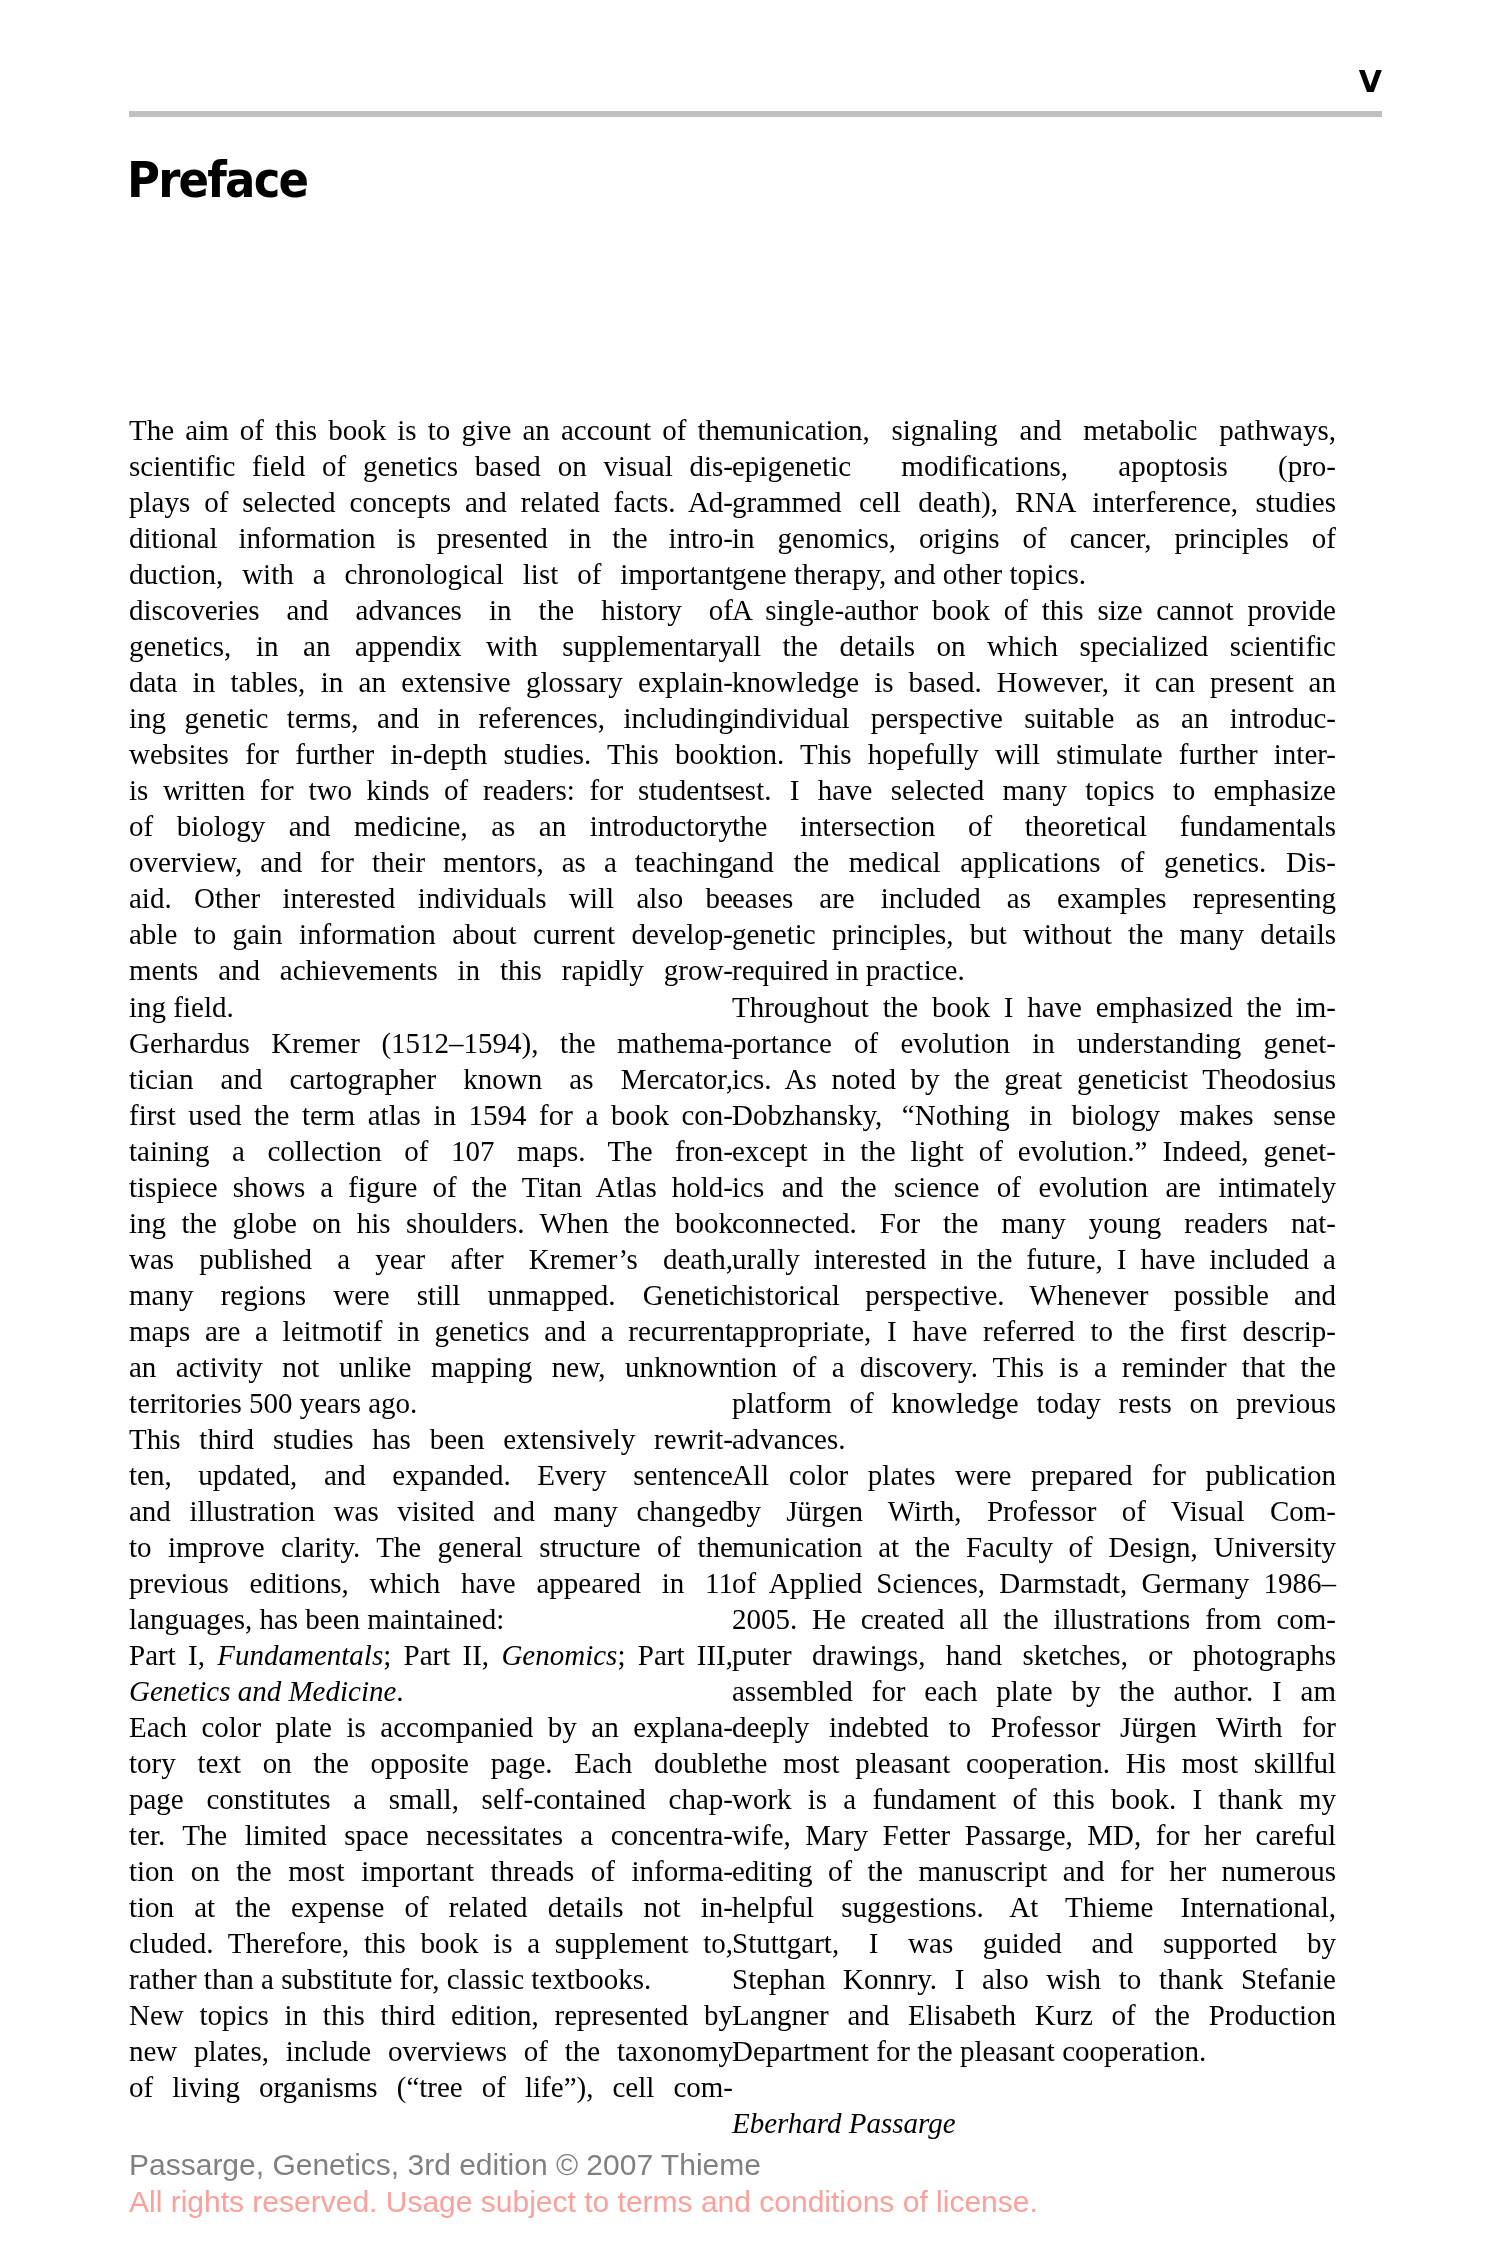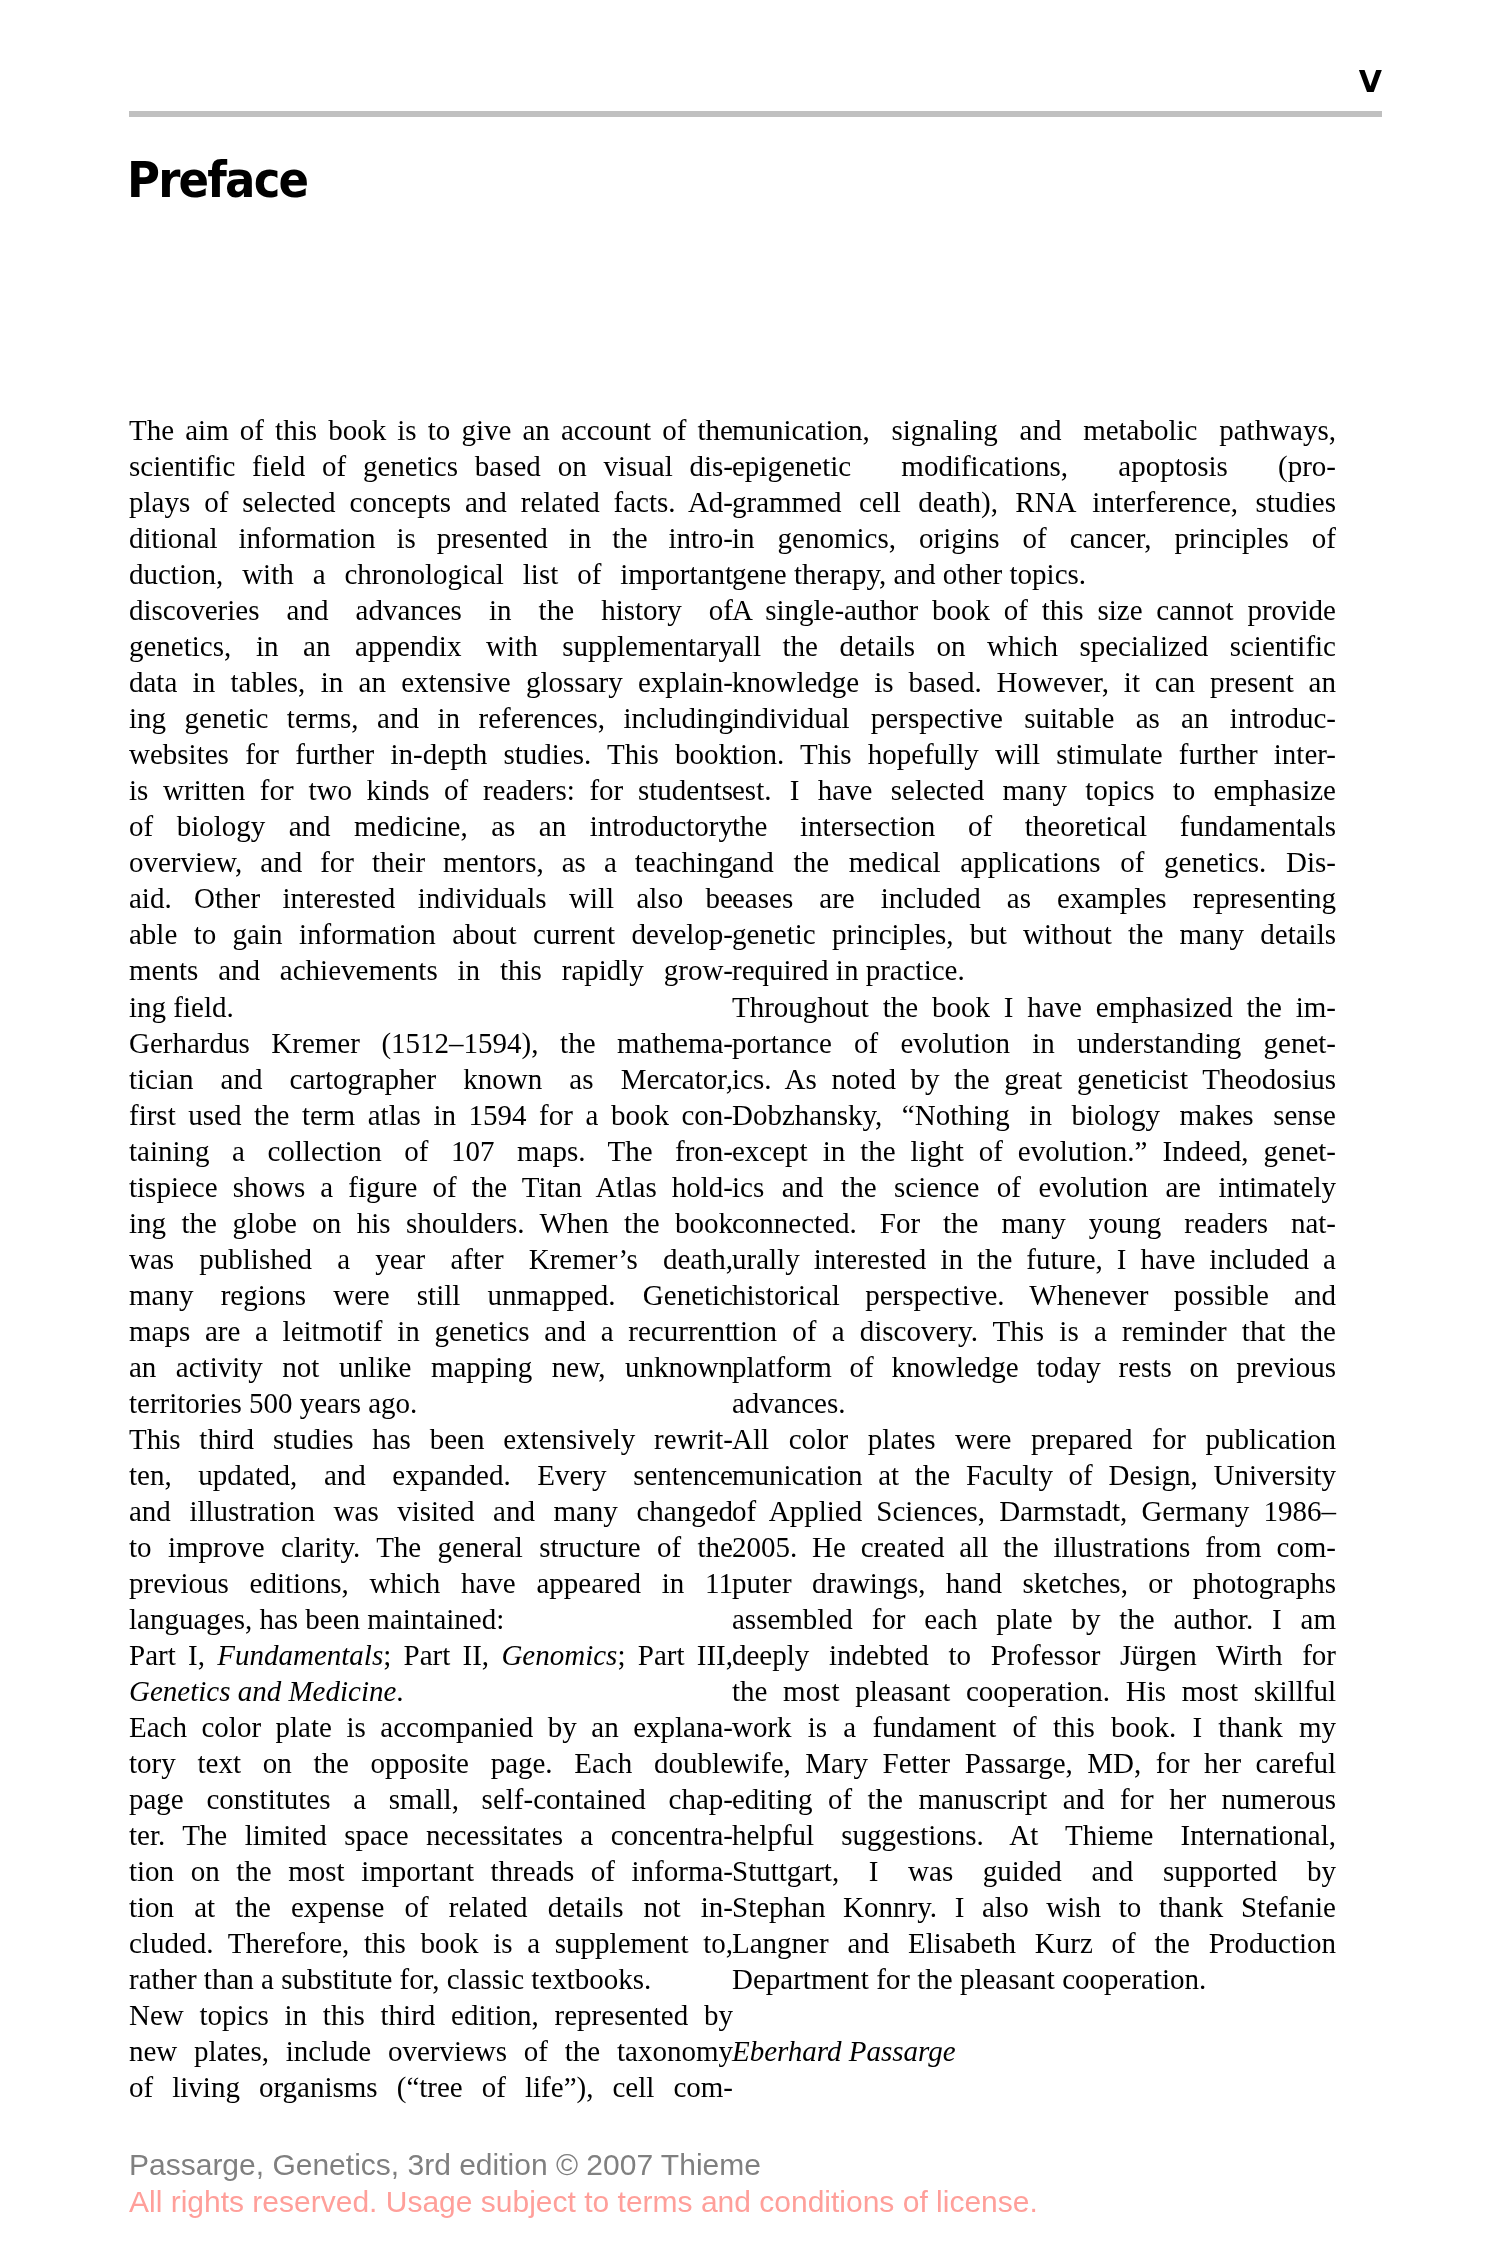--- a/index.html
+++ b/index.html
@@ -165,24 +165,26 @@
         <span class="line last">required in practice.</span>
         <span class="line">Throughout the book I have emphasized the im-</span>
         <span class="line">portance of evolution in understanding genet-</span>
         <span class="line">ics. As noted by the great geneticist Theodosius</span>
         <span class="line">Dobzhansky, “Nothing in biology makes sense</span>
         <span class="line">except in the light of evolution.” Indeed, genet-</span>
         <span class="line">ics and the science of evolution are intimately</span>
         <span class="line">connected. For the many young readers nat-</span>
         <span class="line">urally interested in the future, I have included a</span>
         <span class="line">historical perspective. Whenever possible and</span>
+        <span class="line">appropriate, I have referred to the first descrip-</span>
         <span class="line">tion of a discovery. This is a reminder that the</span>
         <span class="line">platform of knowledge today rests on previous</span>
         <span class="line last">advances.</span>
         <span class="line">All color plates were prepared for publication</span>
+        <span class="line">by Jürgen Wirth, Professor of Visual Com-</span>
         <span class="line">munication at the Faculty of Design, University</span>
         <span class="line">of Applied Sciences, Darmstadt, Germany 1986–</span>
         <span class="line">2005. He created all the illustrations from com-</span>
         <span class="line">puter drawings, hand sketches, or photographs</span>
         <span class="line">assembled for each plate by the author. I am</span>
         <span class="line">deeply indebted to Professor Jürgen Wirth for</span>
         <span class="line">the most pleasant cooperation. His most skillful</span>
         <span class="line">work is a fundament of this book. I thank my</span>
         <span class="line">wife, Mary Fetter Passarge, MD, for her careful</span>
         <span class="line">editing of the manuscript and for her numerous</span>

